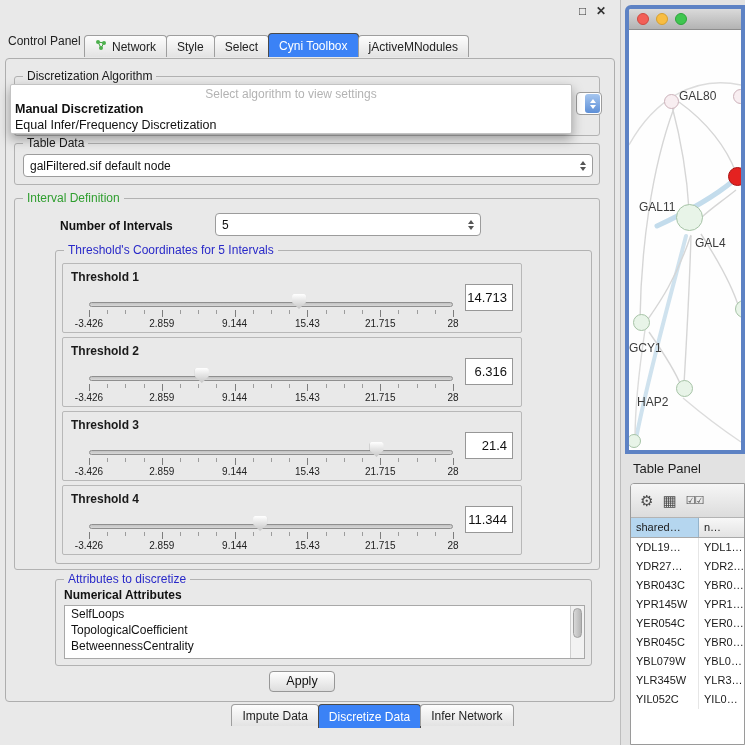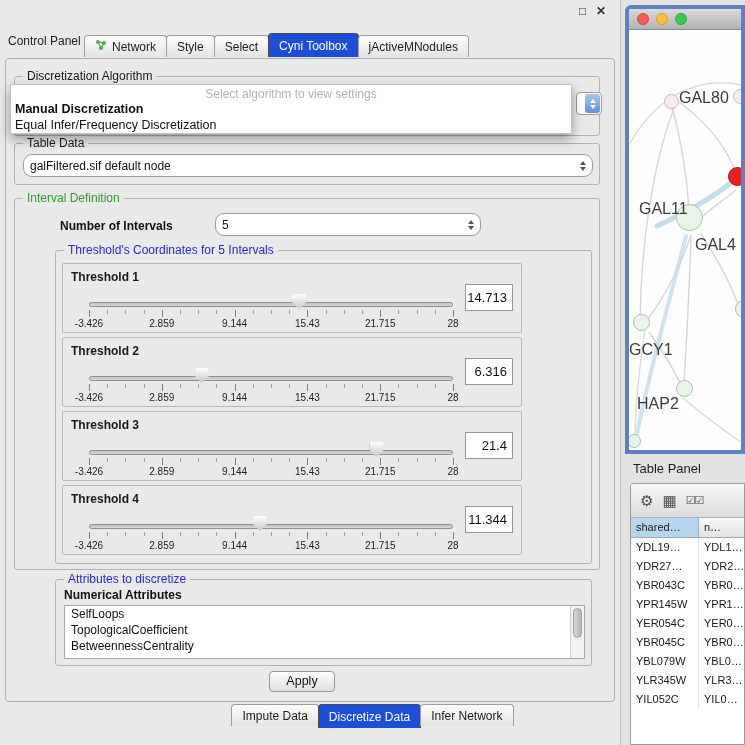--- a/index.html
+++ b/index.html
@@ -20,42 +20,42 @@
   .win-float { left:579px; }
   .win-close { left:596px; font-weight:bold; }
 
   .tab-strip { position:absolute; left:84px; top:33px; display:flex; align-items:flex-end; height:24px; }
   .tab {
     height:22px; padding:0 10px; display:flex; align-items:center; gap:5px;
     background:linear-gradient(#fdfdfd,#e3e3e3);
     border:1px solid #9e9e9e; border-bottom:none; margin-right:-1px;
     border-radius:4px 4px 0 0; font-size:12px; color:#222; cursor:default;
   }
-  .tab.selected { background:#1d4ed8; color:#fff; border-color:#4a4a4a; height:24px; }
+  .tab.selected { background:#3b82f6; color:#fff; border-color:#4a4a4a; height:24px; }
 
   .cp-body { position:absolute; left:5px; top:58px; width:610px; height:644px; border:1px solid #aeaeae; border-radius:4px; background:#e9e9e9; }
 
   .group { position:absolute; border:1px solid #b2b2b2; border-radius:3px; }
   .group-title { position:absolute; top:-8px; left:8px; background:#e9e9e9; padding:0 4px; font-size:12px; }
   .t-green { color:#2f9e2f; }
   .t-blue  { color:#2929c8; }
 
   
   .overlay {
     position:absolute; left:10px; top:84px; width:562px; height:50px; z-index:10;
     background:#ffffff; border:1px solid #c3c3c3; border-radius:2px;
     box-shadow:0 5px 12px rgba(0,0,0,0.35);
   }
   .overlay-header { text-align:center; color:#b3b3b3; font-size:12px; padding-top:2px; }
   .overlay-item { font-size:12.5px; padding:1px 4px; color:#111; }
   .overlay-item.bold { font-weight:bold; }
 
   
   .combo {
-    position:absolute; background:#fff; border:1px solid #9c9c9c; border-radius:9px;
+    position:absolute; background:#fff; border:1px solid #9c9c9c; border-radius:4px;
     display:flex; align-items:center; padding:0 6px; font-size:12px; color:#111;
   }
   .stepper { margin-left:auto; display:flex; flex-direction:column; gap:2px; align-items:center; }
   .arr-up   { width:0; height:0; border-left:3px solid transparent; border-right:3px solid transparent; border-bottom:4px solid #555; }
   .arr-down { width:0; height:0; border-left:3px solid transparent; border-right:3px solid transparent; border-top:4px solid #555; }
 
   .combo-fragment { position:absolute; left:576px; top:92px; width:26px; height:23px; background:#fff;
     border:1px solid #9c9c9c; border-radius:4px; z-index:2; display:flex; align-items:center; justify-content:flex-end; }
   .aqua-step { width:15px; height:19px; margin-right:1px; border-radius:3px;
     background:linear-gradient(#a6c6ef,#5d8fd7); display:flex; flex-direction:column; align-items:center; justify-content:center; gap:2px; }
@@ -103,21 +103,21 @@
     display:flex; align-items:center; gap:7px; padding-left:8px; }
   .light { width:12px; height:12px; border-radius:50%; }
   .light.red    { background:#f35f57; border:1px solid #ce4a42; }
   .light.yellow { background:#f8bd41; border:1px solid #d6a030; }
   .light.green  { background:#3fc650; border:1px solid #2da53c; }
   .net-content { position:relative; width:112px; height:420px; background:#fefefe; overflow:hidden; }
   .net-edges { position:absolute; left:0; top:0; }
   .net-node { position:absolute; border-radius:50%; background:#e8f4e8; border:1px solid #a6c3a6; }
   .net-node.pink { background:#f8eef1; border-color:#ccb2ba; }
   .net-node.red  { background:#e42220; border-color:#a81212; }
-  .net-label { position:absolute; font-size:16px; color:#3c3c3c; white-space:nowrap; }
+  .net-label { position:absolute; font-size:12px; color:#3c3c3c; white-space:nowrap; }
 
   .table-panel-title { position:absolute; left:633px; top:461px; font-size:13px; color:#1d1d1d; }
 
   .table-window { position:absolute; left:630px; top:483px; width:115px; height:262px;
     background:#fff; border:1px solid #9a9a9a; border-radius:4px 0 0 0; overflow:hidden; }
   .tbl-toolbar { height:34px; background:linear-gradient(#f6f6f6,#dcdcdc); border-bottom:1px solid #b3b3b3;
     display:flex; align-items:center; gap:9px; padding:0 9px; }
   .tool-icon { font-size:15px; color:#4a4a4a; cursor:default; }
   .tool-checks { font-size:11px; letter-spacing:-1px; color:#444; cursor:default; }
   .tbl-header { display:flex; height:20px; border-bottom:1px solid #a9a9a9; font-size:11px; }

